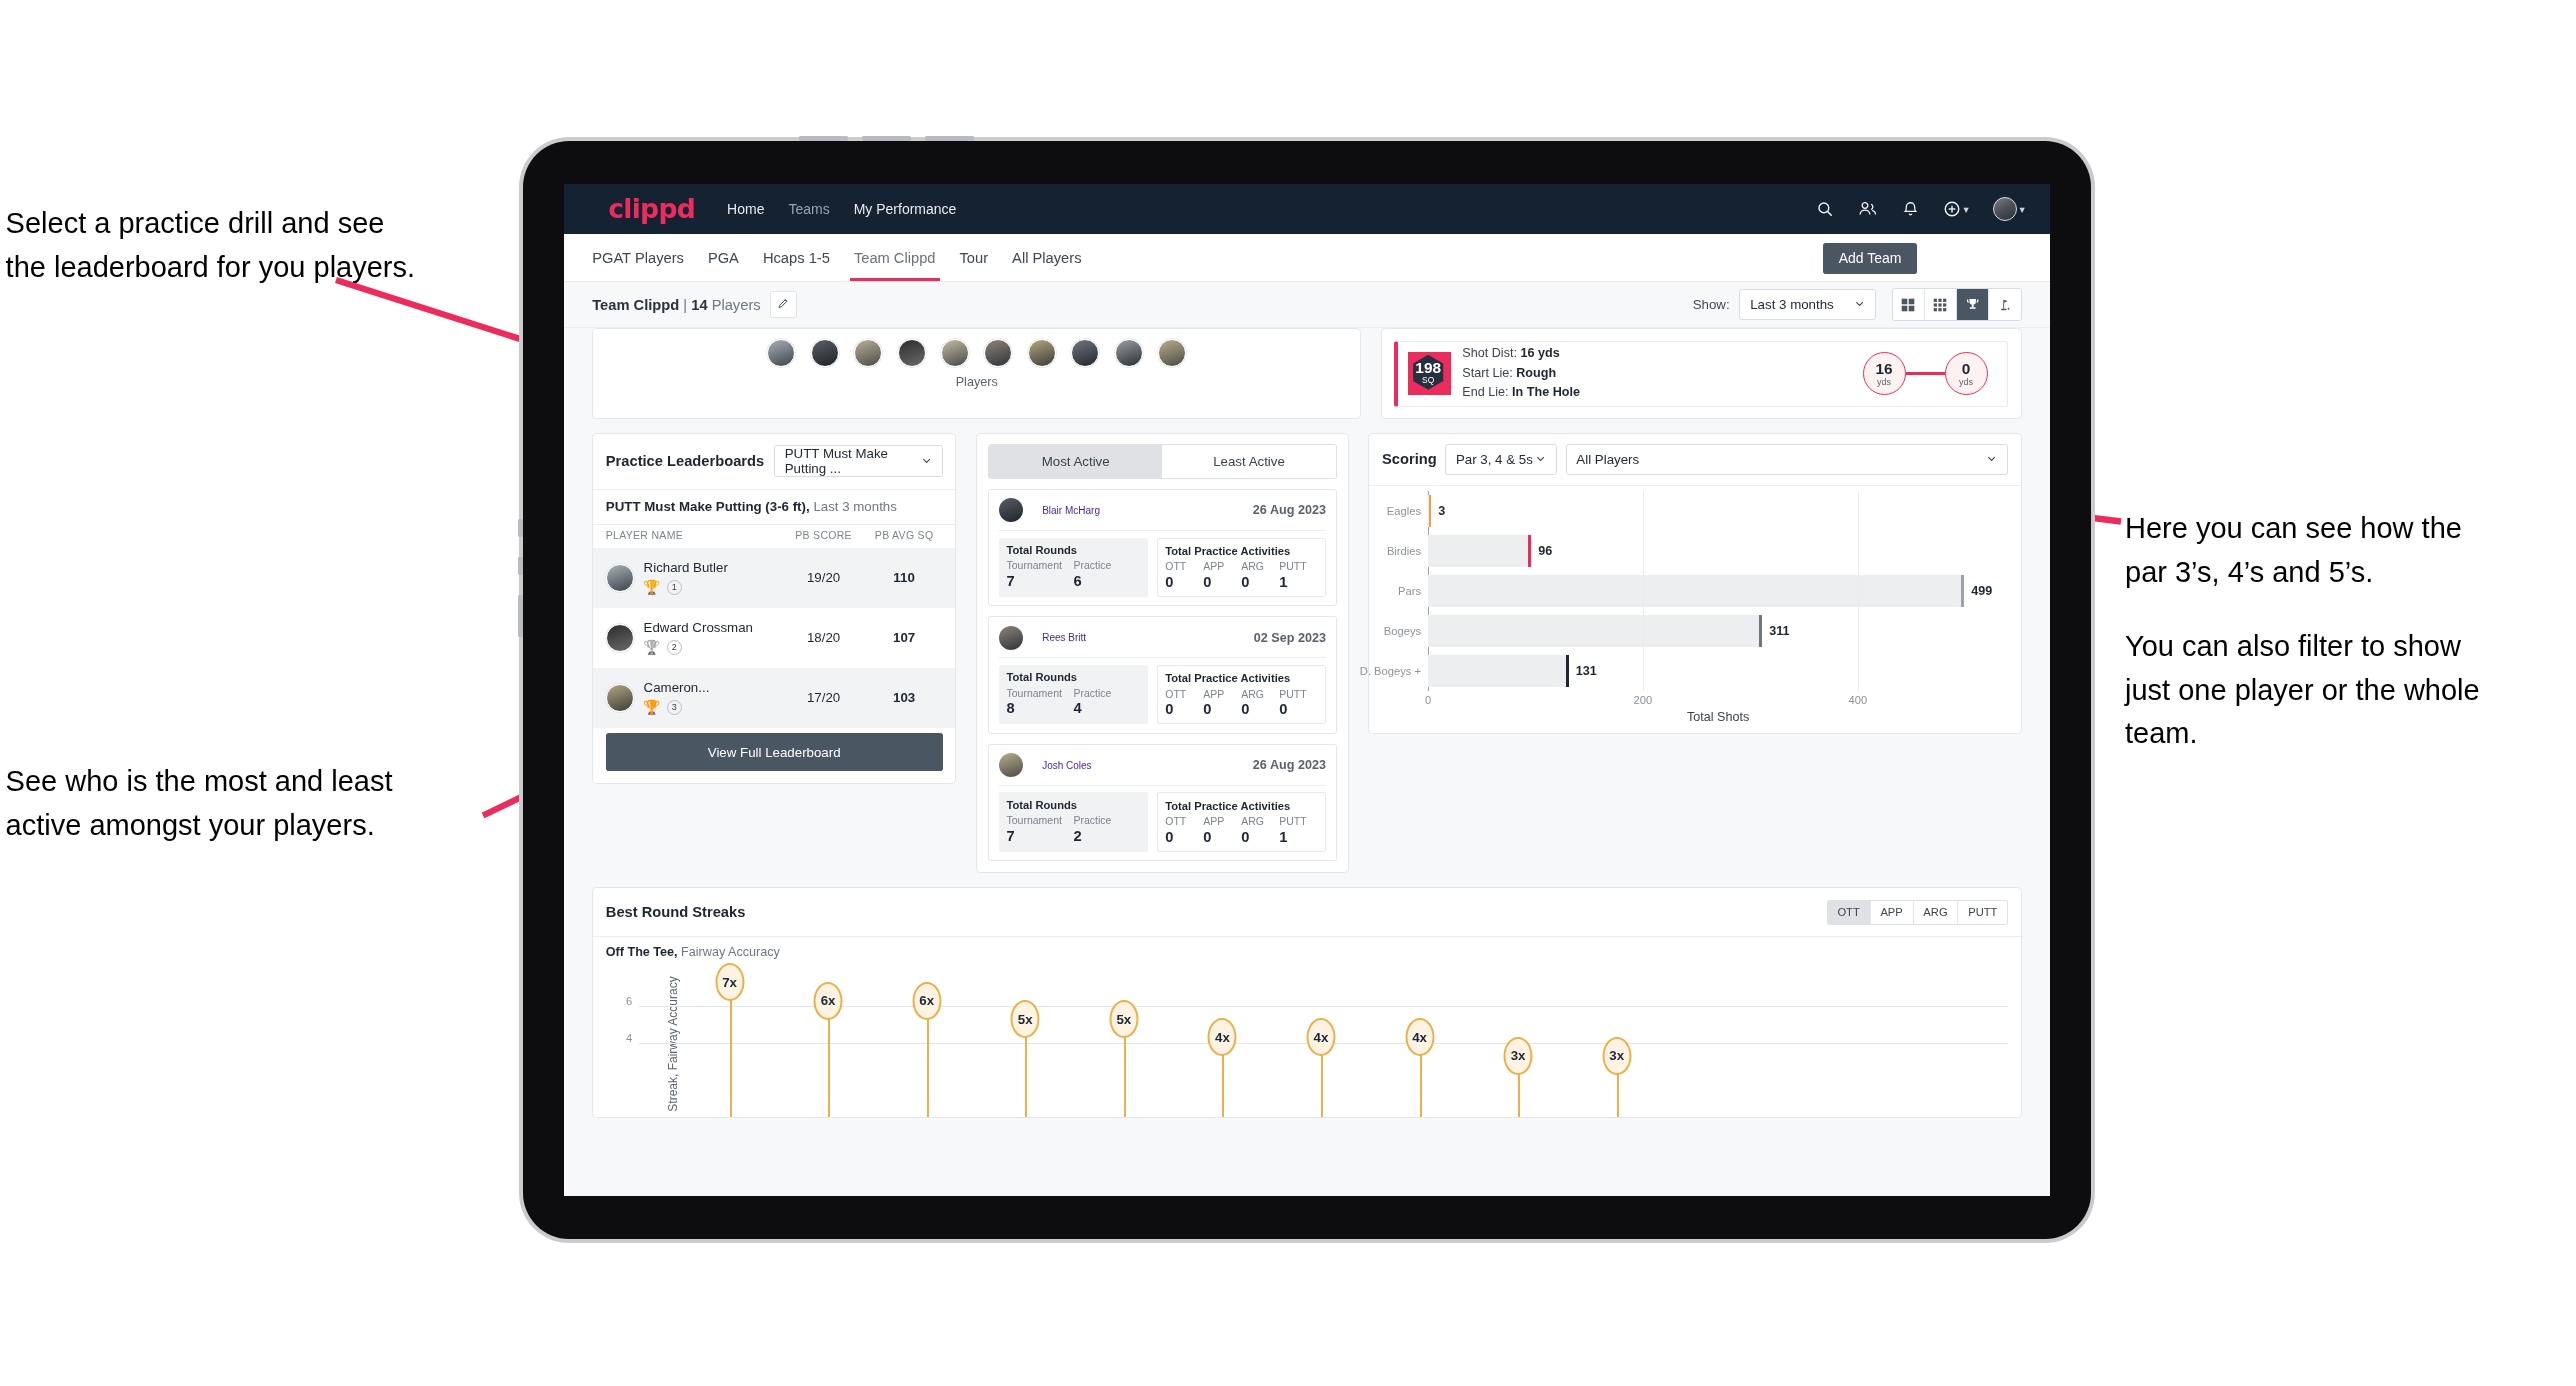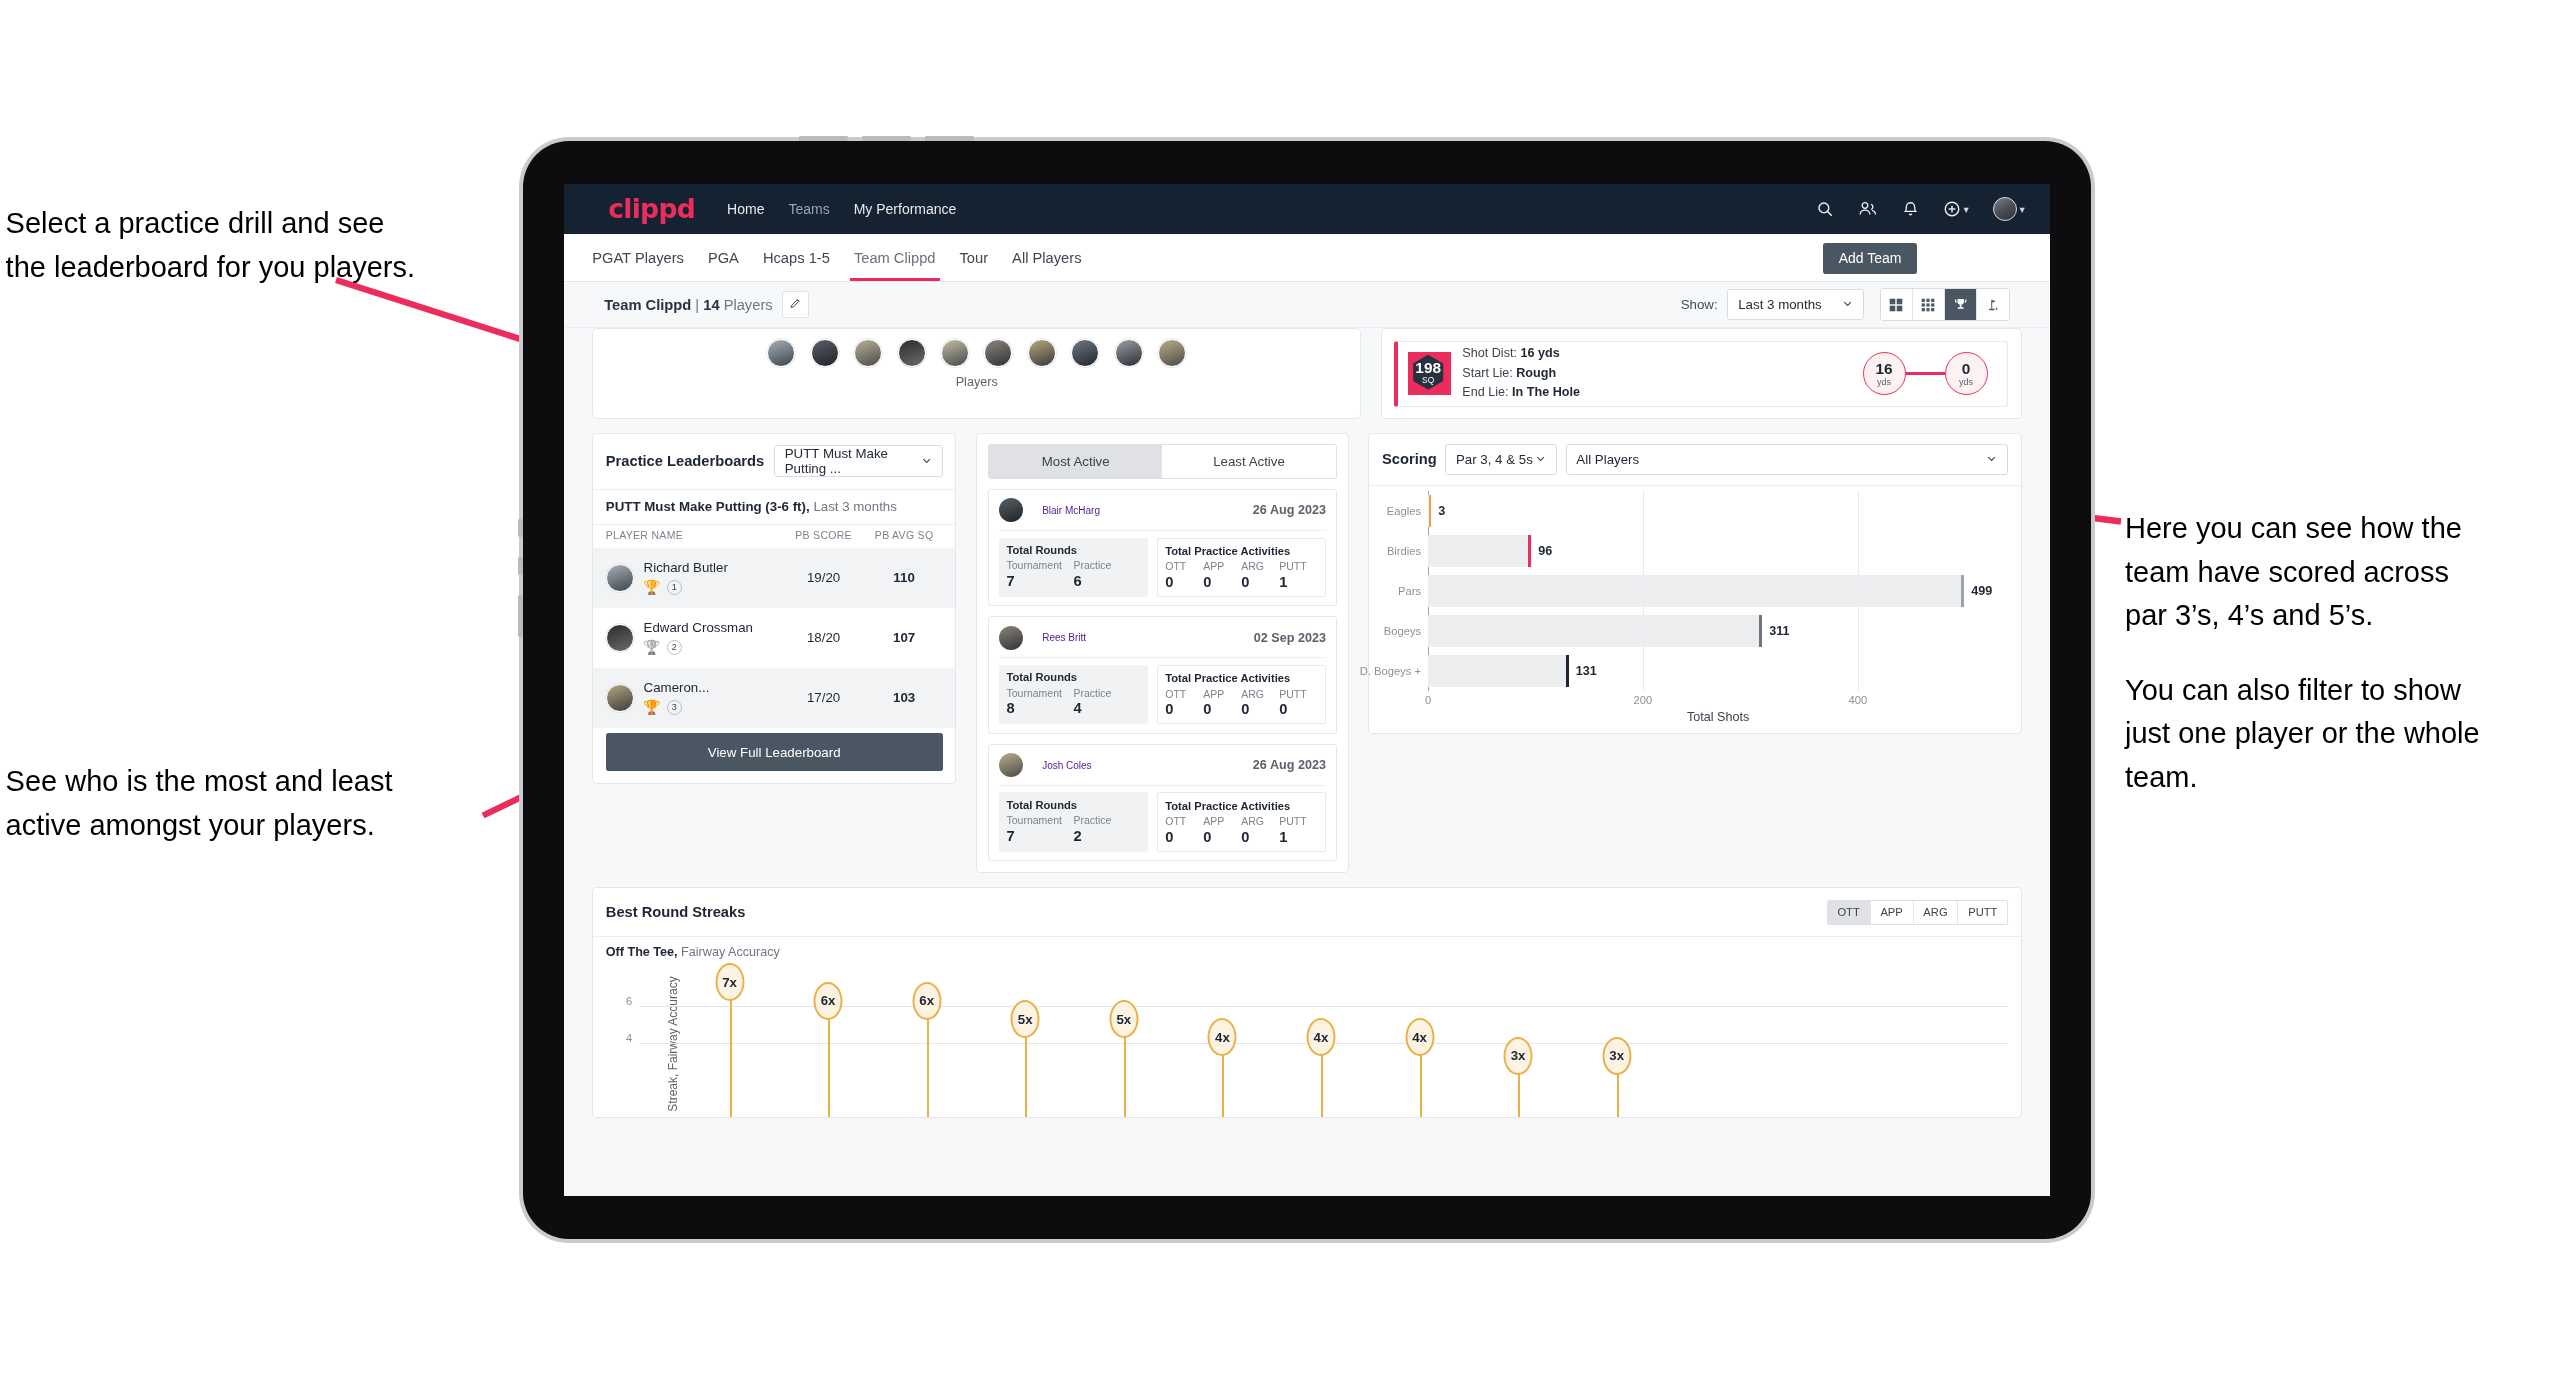--- a/index.html
+++ b/index.html
@@ -89,21 +89,21 @@
   }
   .addteam {
     position: absolute; right: 133px; top: 8.4px;
     background: #4b5663; color: #fff; font-size: 14px;
     padding: 7.7px 15.4px; border-radius: 2.8px;
   }
 
   
   .subbar {
     height: 46px; background: #f7f8fa;
-    display:flex; align-items:center; padding: 0 40px;
+    display:flex; align-items:center; padding: 0 28px;
     border-bottom: 0.7px solid #eceef1;
   }
   .teamtitle { font-size: 14.7px; color:#2a3340; }
   .teamtitle b { font-weight:700; }
   .teamtitle .lt { color:#6e7682; }
   .editbtn {
     margin-left: 9.8px; width: 26.6px; height: 26.6px;
     border: 0.7px solid #dfe2e6; background:#fff; border-radius:2.1px;
     display:flex; align-items:center; justify-content:center;
   }
@@ -281,21 +281,20 @@
     <p>the leaderboard for you players.</p>
   </div>
 
   <div class="anno" style="left:5.6px; top:760px; width:518px;">
     <p>See who is the most and least</p>
     <p>active amongst your players.</p>
   </div>
 
   <div class="anno" style="left:2125px; top:507px; width:448px;">
     <p>Here you can see how the</p>
-    <p>team have scored across</p>
     <p>par 3’s, 4’s and 5’s.</p>
     <p class="gap">You can also filter to show</p>
     <p>just one player or the whole</p>
     <p>team.</p>
   </div>
 
   <div id="device">
     <div class="btn-top" style="left:280px; width:49px;"></div>
     <div class="btn-top" style="left:343px; width:49px;"></div>
     <div class="btn-top" style="left:406px; width:49px;"></div>

